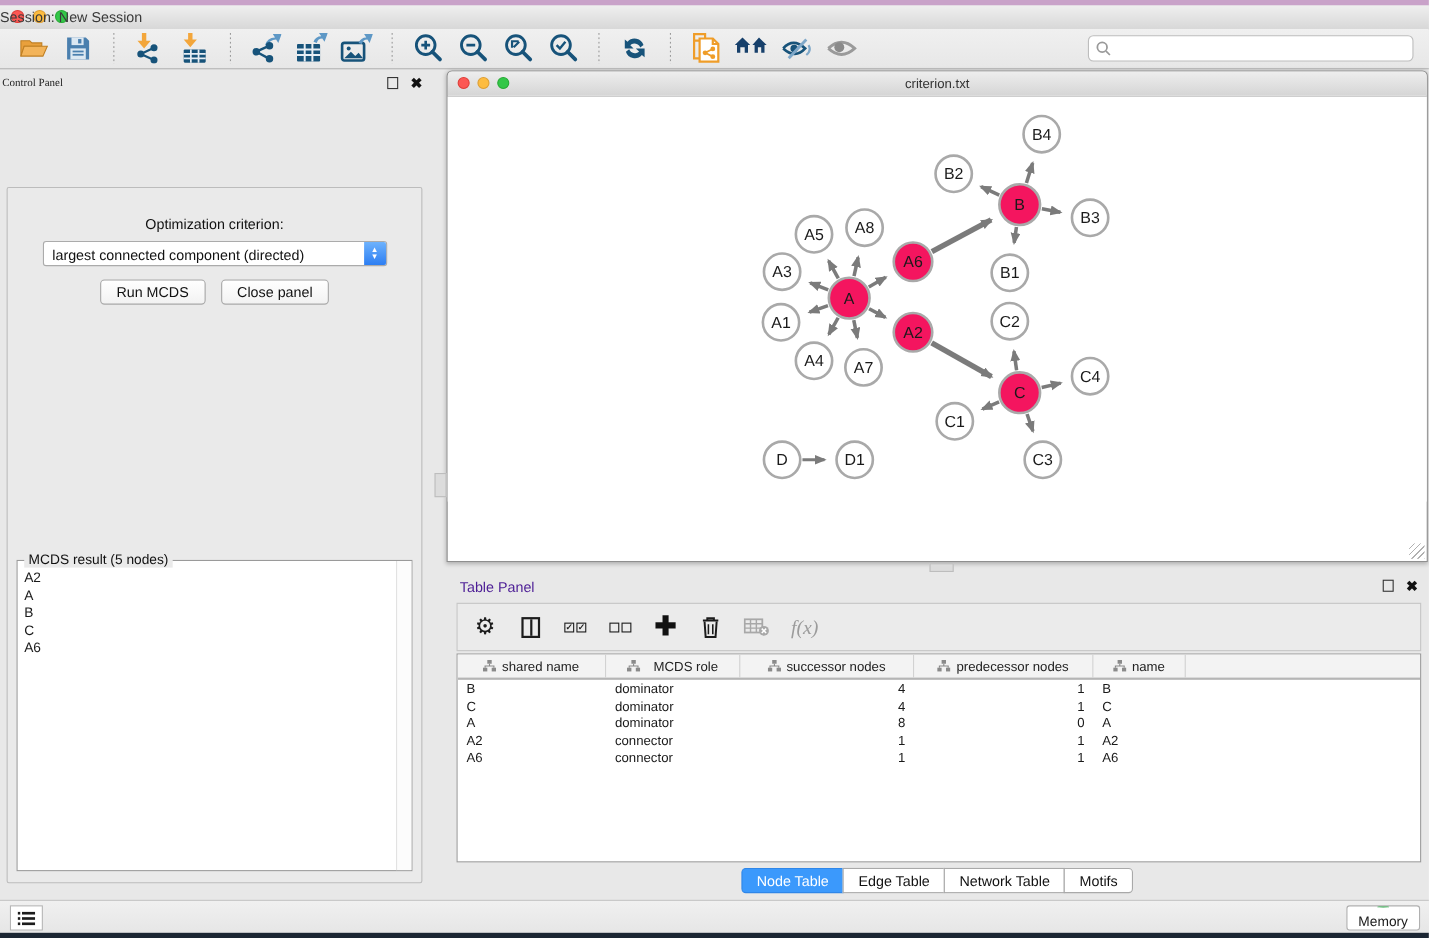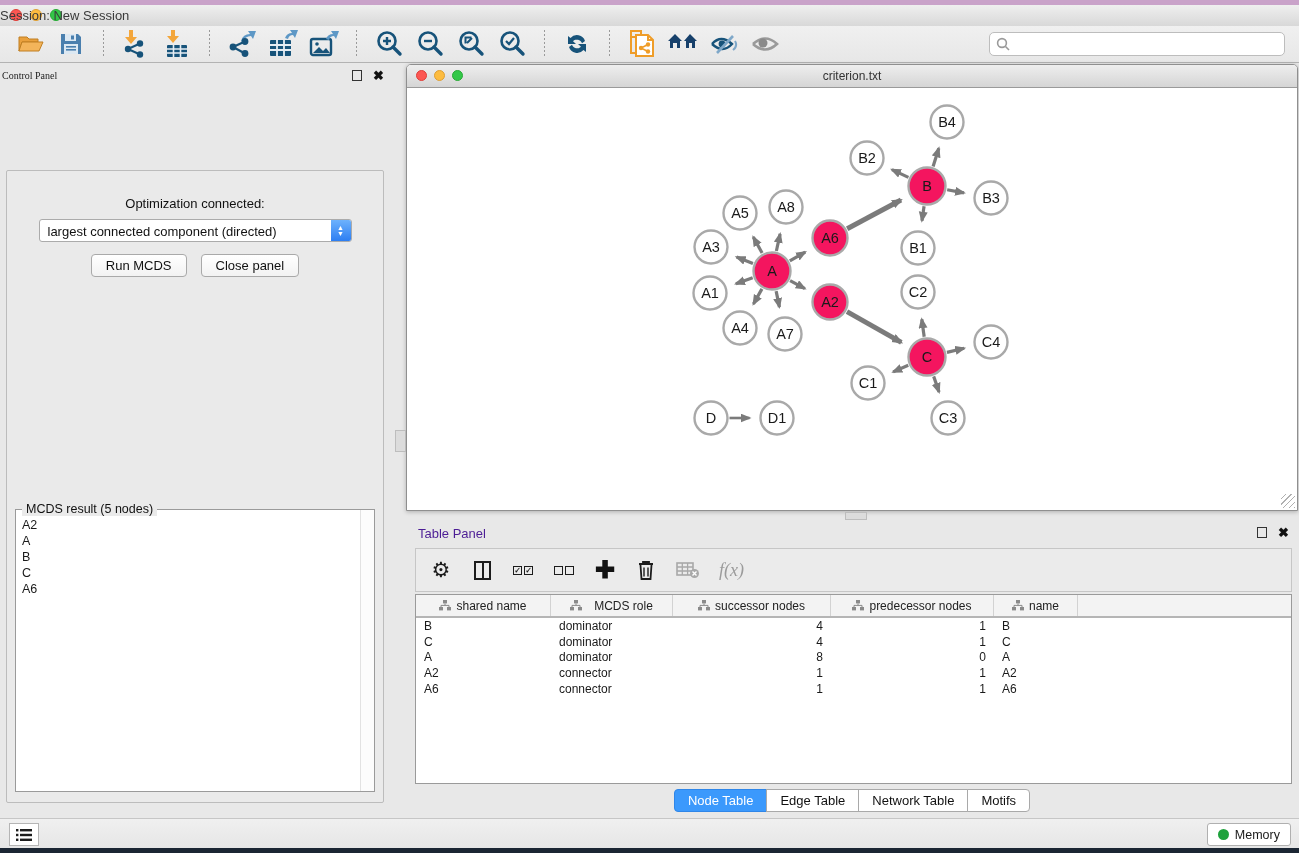--- a/index.html
+++ b/index.html
@@ -101,21 +101,21 @@
   .tt-cell{box-sizing:border-box;padding:0 8px;white-space:nowrap;overflow:hidden;}
   .tt-cell.num{text-align:right;}
   .tp-tabs{position:absolute;left:0;right:0;bottom:6px;display:flex;justify-content:center;}
   
   .statusbar{position:absolute;left:0;top:818px;width:100%;height:30px;
     background:linear-gradient(#f0f0f0,#e6e6e6);border-top:1px solid #c6c6c6;box-sizing:border-box;}
   .list-btn{position:absolute;left:9px;top:4px;width:28px;height:21px;background:#fff;
     border:1px solid #b5b5b5;display:flex;align-items:center;justify-content:center;cursor:pointer;}
   .memory-btn{position:absolute;right:8px;top:4px;height:21px;background:#fff;
     border:1px solid #b0b0b0;border-radius:3px;display:flex;align-items:center;gap:6px;
-    padding:0 10px;font-size:12.5px;cursor:pointer;}
+    padding:0 10px;font-size:12.5px;cursor:pointer;flex-direction:column;}
   .mem-dot{width:11px;height:11px;border-radius:50%;background:#1ea23c;}
   .bottom-strip{position:absolute;left:0;top:848px;width:100%;height:5px;background:#1b2633;}
   svg{display:block;}
 </style>
 </head>
 <body>
 
 <div class="app">
 
   <div class="desktop-strip"></div>
@@ -276,21 +276,21 @@
 
   <div class="control-panel">
     <div class="cp-head">
       <span class="cp-title">Control Panel</span>
       <span class="panel-ctrls">
         <span class="float-box"></span>
         <span class="close-x">✖</span>
       </span>
     </div>
     <div class="cp-body">
-      <div class="opt-label">Optimization connected:</div>
+      <div class="opt-label">Optimization criterion:</div>
       <div class="dropdown">
         <span class="dval">largest connected component (directed)</span>
         <span class="dd-step">
             <span>▲</span>
             <span>▼</span>
           </span>
       </div>
       <div class="btn-row">
         <button class="pbtn">Run MCDS</button>
         <button class="pbtn">Close panel</button>

